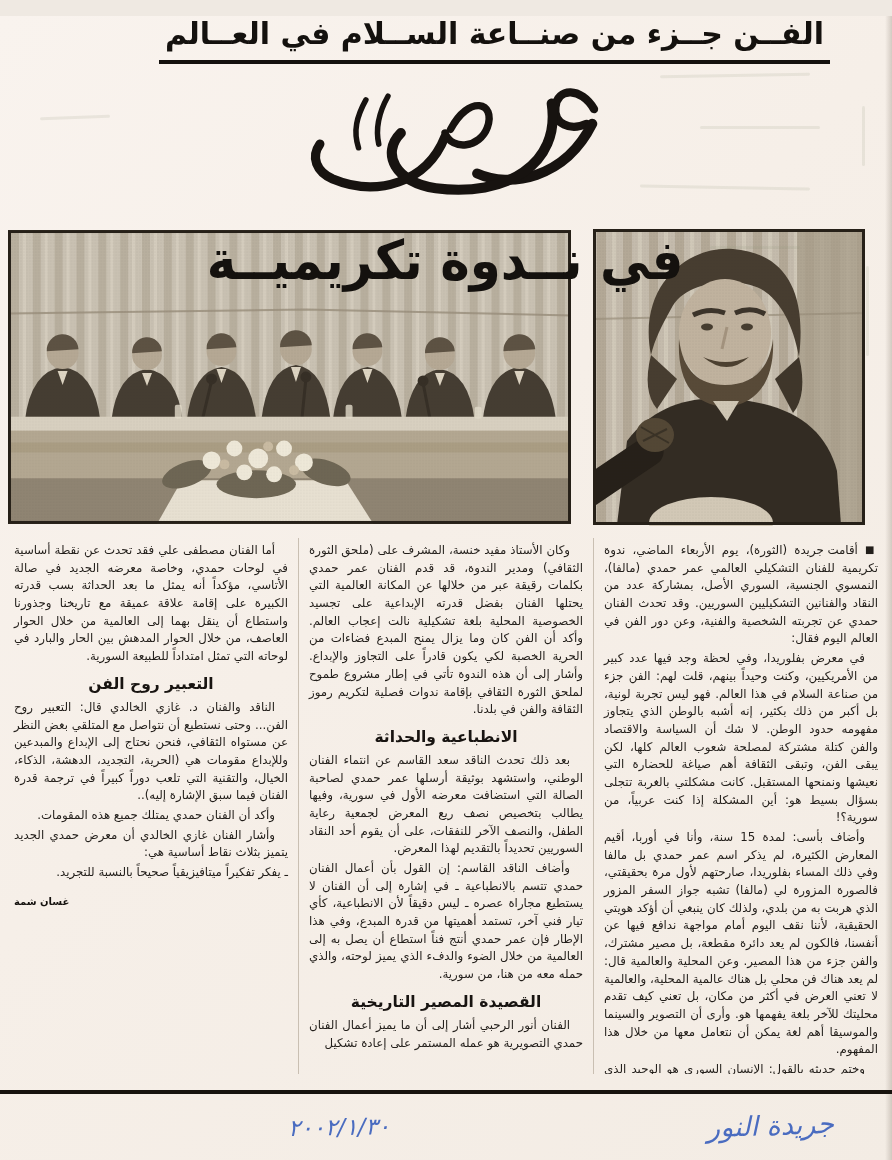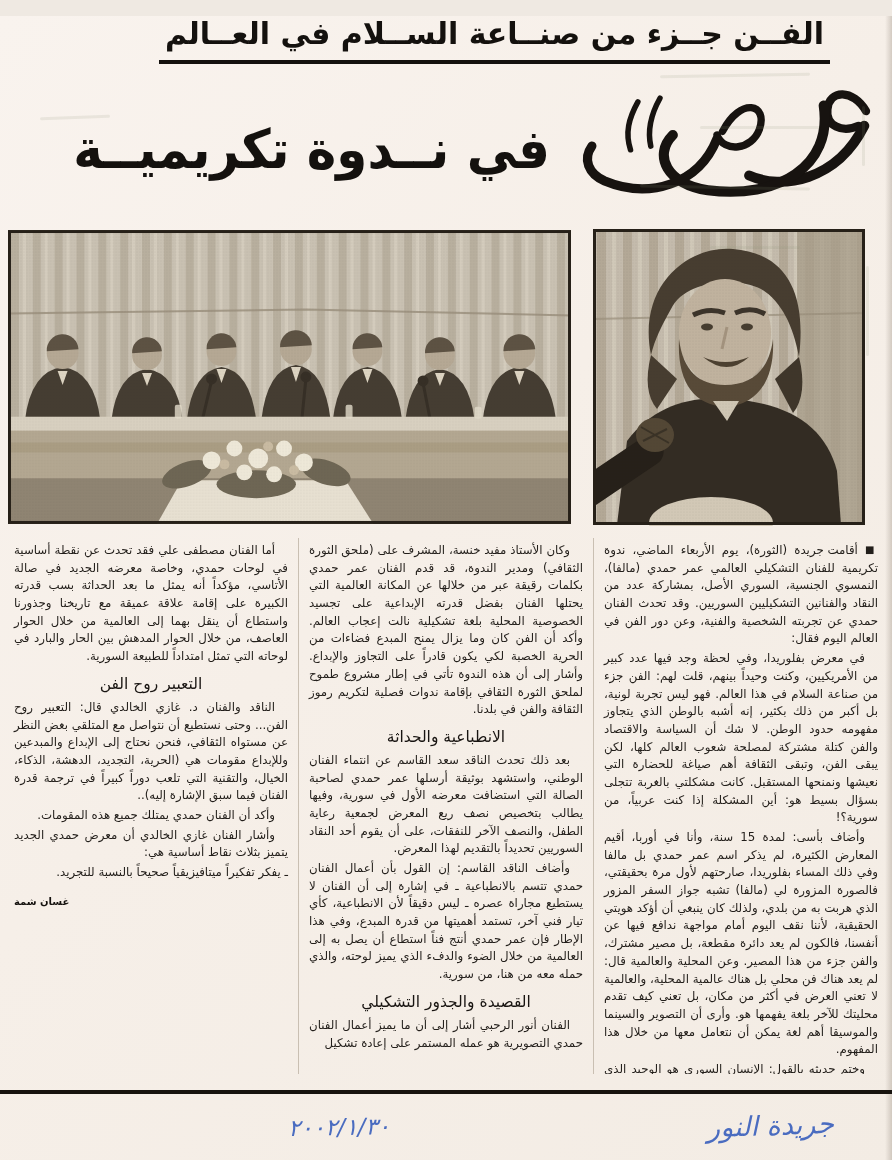--- a/index.html
+++ b/index.html
@@ -19,21 +19,21 @@
   .ghost{position:absolute;background:rgba(145,150,120,.14);border-radius:3px;}
   
   .kicker{margin:16px 62px 0 185px;text-align:right;}
   .kicker .inner{
     display:inline-block;font-weight:bold;font-size:30px;letter-spacing:.5px;
     color:#14110e;border-bottom:4px solid #14110e;padding:0 6px 9px;
     white-space:nowrap;
   }
   
   .headline{display:flex;align-items:center;direction:rtl;
-    margin:12px 10px 0 8px;gap:2px;height:142px;}
+    margin:12px 10px 0 8px;gap:12px;height:142px;flex-direction:column;}
   .sig{flex:0 0 auto;}
   .headline .rest{
     font-weight:bold;font-size:50px;color:#14110e;white-space:nowrap;
     transform:scaleY(1.08);margin-top:6px;
   }
   .sr-only{position:absolute;width:1px;height:1px;overflow:hidden;clip:rect(0 0 0 0);}
   
   .photos{display:flex;direction:ltr;gap:22px;padding:10px 20px 0 8px;}
   .photo{display:block;}
   
@@ -43,21 +43,21 @@
   }
   .col{flex:1 1 0;padding:4px 10px 0 10px;overflow:hidden;}
   .col.rule{border-left:1px solid #c9bfb2;}
   .p{
     margin:0 0 2px 0;font-size:11.8px;line-height:1.5;color:#221e1a;
     text-align:justify;text-justify:inter-word;
   }
   .p.ind{text-indent:13px;}
   .sq{font-size:10px;vertical-align:1px;letter-spacing:2px;}
   .h{
-    margin:9px 0 6px 0;text-align:center;font-size:15.5px;font-weight:normal;
+    margin:9px 0 6px 0;text-align:center;font-size:15.5px;font-weight:bold;
     color:#181411;
   }
   .byline{
     margin-top:14px;text-align:left;font-weight:bold;font-size:10px;color:#14110e;
   }
   
   .bottom-rule{position:absolute;left:0;top:1074px;width:892px;height:4px;
     background:#17130e;}
   .hand{position:absolute;color:#4a6cc0;font-style:italic;}
   .hand.date{left:288px;top:1098px;font-size:23px;letter-spacing:4px;
@@ -255,21 +255,21 @@
       <p class="p ind">في معرض بفلوريدا، وفي لحظة وجد فيها عدد كبير من الأمريكيين، وكنت وحيداً بينهم، قلت لهم: الفن جزء من صناعة السلام في هذا العالم. فهو ليس تجربة لونية، بل أكبر من ذلك بكثير، إنه أشبه بالوطن الذي يتجاوز مفهومه حدود الوطن. لا شك أن السياسة والاقتصاد والفن كتلة مشتركة لمصلحة شعوب العالم كلها، لكن يبقى الفن، وتبقى الثقافة أهم صياغة للحضارة التي نعيشها ونمنحها المستقبل. كانت مشكلتي بالغربة تتجلى بسؤال بسيط هو: أين المشكلة إذا كنت عربياً، من سورية؟!</p>
       <p class="p ind">وأضاف بأسى: لمدة 15 سنة، وأنا في أوربا، أقيم المعارض الكثيرة، لم يذكر اسم عمر حمدي بل مالفا وفي ذلك المساء بفلوريدا، صارحتهم لأول مرة بحقيقتي، فالصورة المزورة لي (مالفا) تشبه جواز السفر المزور الذي هربت به من بلدي، ولذلك كان ينبغي أن أؤكد هويتي الحقيقية، لأننا نقف اليوم أمام مواجهة ندافع فيها عن أنفسنا، فالكون لم يعد دائرة مقطعة، بل مصير مشترك، والفن جزء من هذا المصير. وعن المحلية والعالمية قال: لم يعد هناك فن محلي بل هناك عالمية المحلية، والعالمية لا تعني العرض في أكثر من مكان، بل تعني كيف تقدم محليتك للآخر بلغة يفهمها هو. وأرى أن التصوير والسينما والموسيقا أهم لغة يمكن أن نتعامل معها من خلال هذا المفهوم.</p>
       <p class="p ind">وختم حديثه بالقول: الإنسان السوري هو الوحيد الذي يحمل آلاف السنين في داخله، ولو لم أكن من هذا</p>
     </div>
 
     <div class="col rule">
       <p class="p ind">وكان الأستاذ مفيد خنسة، المشرف على (ملحق الثورة الثقافي) ومدير الندوة، قد قدم الفنان عمر حمدي بكلمات رقيقة عبر من خلالها عن المكانة العالمية التي يحتلها الفنان بفضل قدرته الإبداعية على تجسيد الخصوصية المحلية بلغة تشكيلية نالت إعجاب العالم. وأكد أن الفن كان وما يزال يمنح المبدع فضاءات من الحرية الخصبة لكي يكون قادراً على التجاوز والإبداع. وأشار إلى أن هذه الندوة تأتي في إطار مشروع طموح لملحق الثورة الثقافي بإقامة ندوات فصلية لتكريم رموز الثقافة والفن في بلدنا.</p>
       <h3 class="h">الانطباعية والحداثة</h3>
       <p class="p ind">بعد ذلك تحدث الناقد سعد القاسم عن انتماء الفنان الوطني، واستشهد بوثيقة أرسلها عمر حمدي لصاحبة الصالة التي استضافت معرضه الأول في سورية، وفيها يطالب بتخصيص نصف ريع المعرض لجمعية رعاية الطفل، والنصف الآخر للنفقات، على أن يقوم أحد النقاد السوريين تحديداً بالتقديم لهذا المعرض.</p>
       <p class="p ind">وأضاف الناقد القاسم: إن القول بأن أعمال الفنان حمدي تتسم بالانطباعية ـ في إشارة إلى أن الفنان لا يستطيع مجاراة عصره ـ ليس دقيقاً لأن الانطباعية، كأي تيار فني آخر، تستمد أهميتها من قدرة المبدع، وفي هذا الإطار فإن عمر حمدي أنتج فناً استطاع أن يصل به إلى العالمية من خلال الضوء والدفء الذي يميز لوحته، والذي حمله معه من هنا، من سورية.</p>
-      <h3 class="h">القصيدة والجذور التشكيلي</h3>
+      <h3 class="h">القصيدة المصير التاريخية</h3>
       <p class="p ind">الفنان أنور الرحبي أشار إلى أن ما يميز أعمال الفنان حمدي التصويرية هو عمله المستمر على إعادة تشكيل</p>
     </div>
 
     <div class="col">
       <p class="p ind">أما الفنان مصطفى علي فقد تحدث عن نقطة أساسية في لوحات حمدي، وخاصة معرضه الجديد في صالة الأتاسي، مؤكداً أنه يمثل ما بعد الحداثة بسب قدرته الكبيرة على إقامة علاقة عميقة مع تاريخنا وجذورنا واستطاع أن ينقل بهما إلى العالمية من خلال الحوار العاصف، من خلال الحوار المدهش بين الحار والبارد في لوحاته التي تمثل امتداداً للطبيعة السورية.</p>
       <h3 class="h">التعبير روح الفن</h3>
       <p class="p ind">الناقد والفنان د. غازي الخالدي قال: التعبير روح الفن... وحتى نستطيع أن نتواصل مع المتلقي بغض النظر عن مستواه الثقافي، فنحن نحتاج إلى الإبداع والمبدعين وللإبداع مقومات هي (الحرية، التجديد، الدهشة، الذكاء، الخيال، والتقنية التي تلعب دوراً كبيراً في ترجمة قدرة الفنان فيما سبق الإشارة إليه)..</p>
       <p class="p ind">وأكد أن الفنان حمدي يمتلك جميع هذه المقومات.</p>
       <p class="p ind">وأشار الفنان غازي الخالدي أن معرض حمدي الجديد يتميز بثلاث نقاط أساسية هي:</p>
       <p class="p">ـ يفكر تفكيراً ميتافيزيقياً صحيحاً بالنسبة للتجريد.</p>

